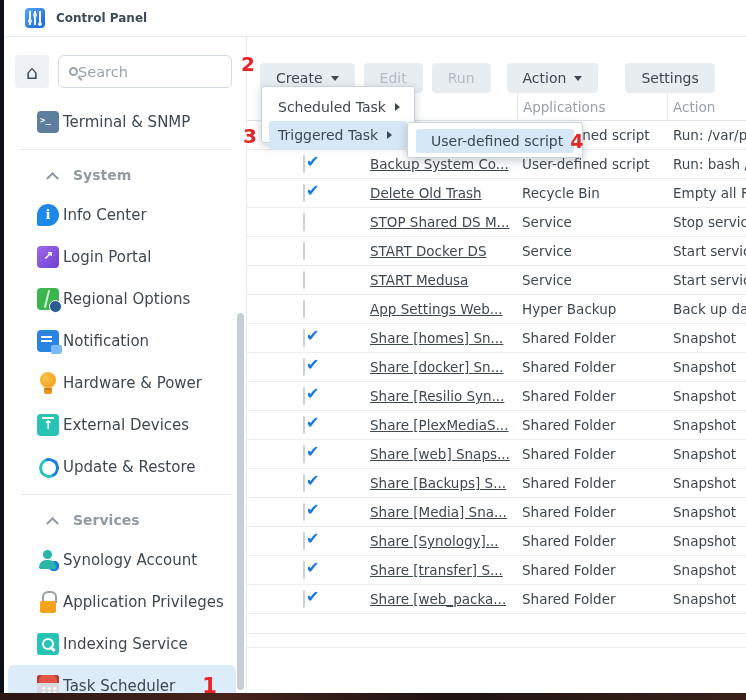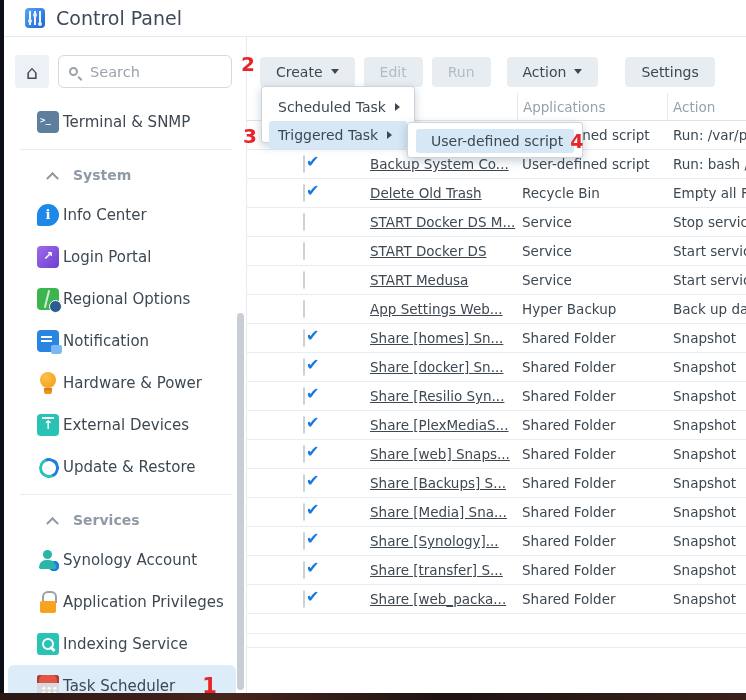--- a/index.html
+++ b/index.html
@@ -13,37 +13,37 @@
 
   
   .topbar { position:absolute; left:4px; top:0; width:742px; height:37px; background:#fff;
             border-bottom:1px solid #e4e9ee; display:flex; align-items:center; z-index:2; }
   .cp-icon { width:20px; height:20px; margin-left:21px; border-radius:4px;
              background:linear-gradient(135deg,#56a4f4,#1a66d9); position:relative; }
   .cp-icon::before { content:""; position:absolute; left:4px; top:3px; width:2px; height:14px;
              background:#fff; box-shadow:5px 0 0 #fff, 10px 0 0 #fff; opacity:.95; }
   .cp-icon::after { content:""; position:absolute; left:3px; top:11px; width:4px; height:4px; border-radius:2px;
              background:#e8eef6; box-shadow:5px -6px 0 #e8eef6, 10px 3px 0 #e8eef6; }
-  .cp-title { margin-left:11px; font-size:19px; font-weight:normal; color:#3c4a59; }
+  .cp-title { margin-left:11px; font-size:12px; font-weight:bold; color:#3c4a59; }
 
   
   .body { position:absolute; left:4px; top:37px; width:742px; height:656px; display:flex; }
   .sidebar { width:242px; position:relative; background:#fff; }
   .vdiv { width:1px; background:#e7ebf0; }
   .main { flex:1; position:relative; background:#fff; overflow:hidden; }
 
   
   .sb-top { display:flex; margin:18px 0 0 11px; }
   .home-btn { width:34px; height:33px; background:#edf1f5; border-radius:4px; display:flex;
               align-items:center; justify-content:center; font-size:19px; color:#3f4b57; }
   .search-box { width:174px; height:33px; margin-left:9px; border:1px solid #d2d9e0; border-radius:6px;
                 display:flex; align-items:center; background:#fff; }
   .mag { width:9px; height:9px; border:2px solid #99a3ad; border-radius:50%; margin-left:10px; position:relative; flex:none; }
   .mag::after { content:""; position:absolute; width:2px; height:5px; background:#99a3ad; left:8px; top:7px; transform:rotate(-45deg); }
-  .search-box input { border:none; outline:none; width:120px; margin-left:12px; font-size:14.5px; color:#3d4852;
+  .search-box input { border:none; outline:none; width:120px; margin-left:0; font-size:14.5px; color:#3d4852;
                 font-family:inherit; background:transparent; }
   .search-box input::placeholder { color:#9aa4ae; }
 
   
   .sb-list { margin-top:13px; }
   .sb-item { height:42px; display:flex; align-items:center; padding-left:29px; margin:0 10px 0 4px;
              border-radius:6px; cursor:default; }
   .sb-item.selected { background:#ddecf9; }
   .sb-item .lbl { margin-left:4px; font-size:15px; color:#3d4852; white-space:nowrap; }
   .sb-header { height:38px; display:flex; align-items:center; padding-left:44px; }
@@ -103,21 +103,21 @@
   .i-task::before { content:""; position:absolute; left:0; top:0; width:22px; height:8px;
       background:#e25549; border-radius:3px 3px 0 0;
       box-shadow:inset 4px 2px 0 -2px #b23c33, inset -4px 2px 0 -2px #b23c33; }
   .i-task::after { content:""; position:absolute; left:4px; top:11px; width:16px; height:8px;
       background:radial-gradient(circle,#fff 1.4px,rgba(0,0,0,0) 1.6px) 0 0/5.5px 4.5px repeat; }
 
   .sb-scroll { position:absolute; right:2px; top:276px; width:7px; height:377px;
                background:#c7ced6; border-radius:4px; }
 
   
-  .toolbar { height:56px; display:flex; align-items:center; padding:13px 0 0 13px; }
+  .toolbar { height:56px; display:flex; align-items:flex-end; padding:13px 0 0 13px; }
   .tb-btn { height:30px; background:#e8edf2; border:none; border-radius:4px; font-family:inherit;
             font-size:14px; color:#3d4852; padding:0 16px; margin-right:9px;
             display:flex; align-items:center; }
   .tb-btn.disabled { color:#b3bcc6; }
   .tb-btn .caret { width:0; height:0; border-left:4px solid transparent; border-right:4px solid transparent;
             border-top:5px solid #3d4852; margin-left:8px; }
   .tb-btn.mAction { margin-left:7px; }
   .tb-btn.mSettings { margin-left:18px; }
 
   
@@ -304,21 +304,21 @@
 
   <div class="trow">
     <div class="cb-wrap"><span class="cb checked"></span></div>
     <div class="cell c-name">Delete Old Trash</div>
     <div class="cell c-app">Recycle Bin</div>
     <div class="cell c-act">Empty all R</div>
   </div>
 
   <div class="trow">
     <div class="cb-wrap"><span class="cb"></span></div>
-    <div class="cell c-name">START Docker DS M...</div>
+    <div class="cell c-name">STOP Shared DS M...</div>
     <div class="cell c-app">Service</div>
     <div class="cell c-act">Stop servic</div>
   </div>
 
   <div class="trow">
     <div class="cb-wrap"><span class="cb"></span></div>
     <div class="cell c-name">START Docker DS</div>
     <div class="cell c-app">Service</div>
     <div class="cell c-act">Start servic</div>
   </div>

